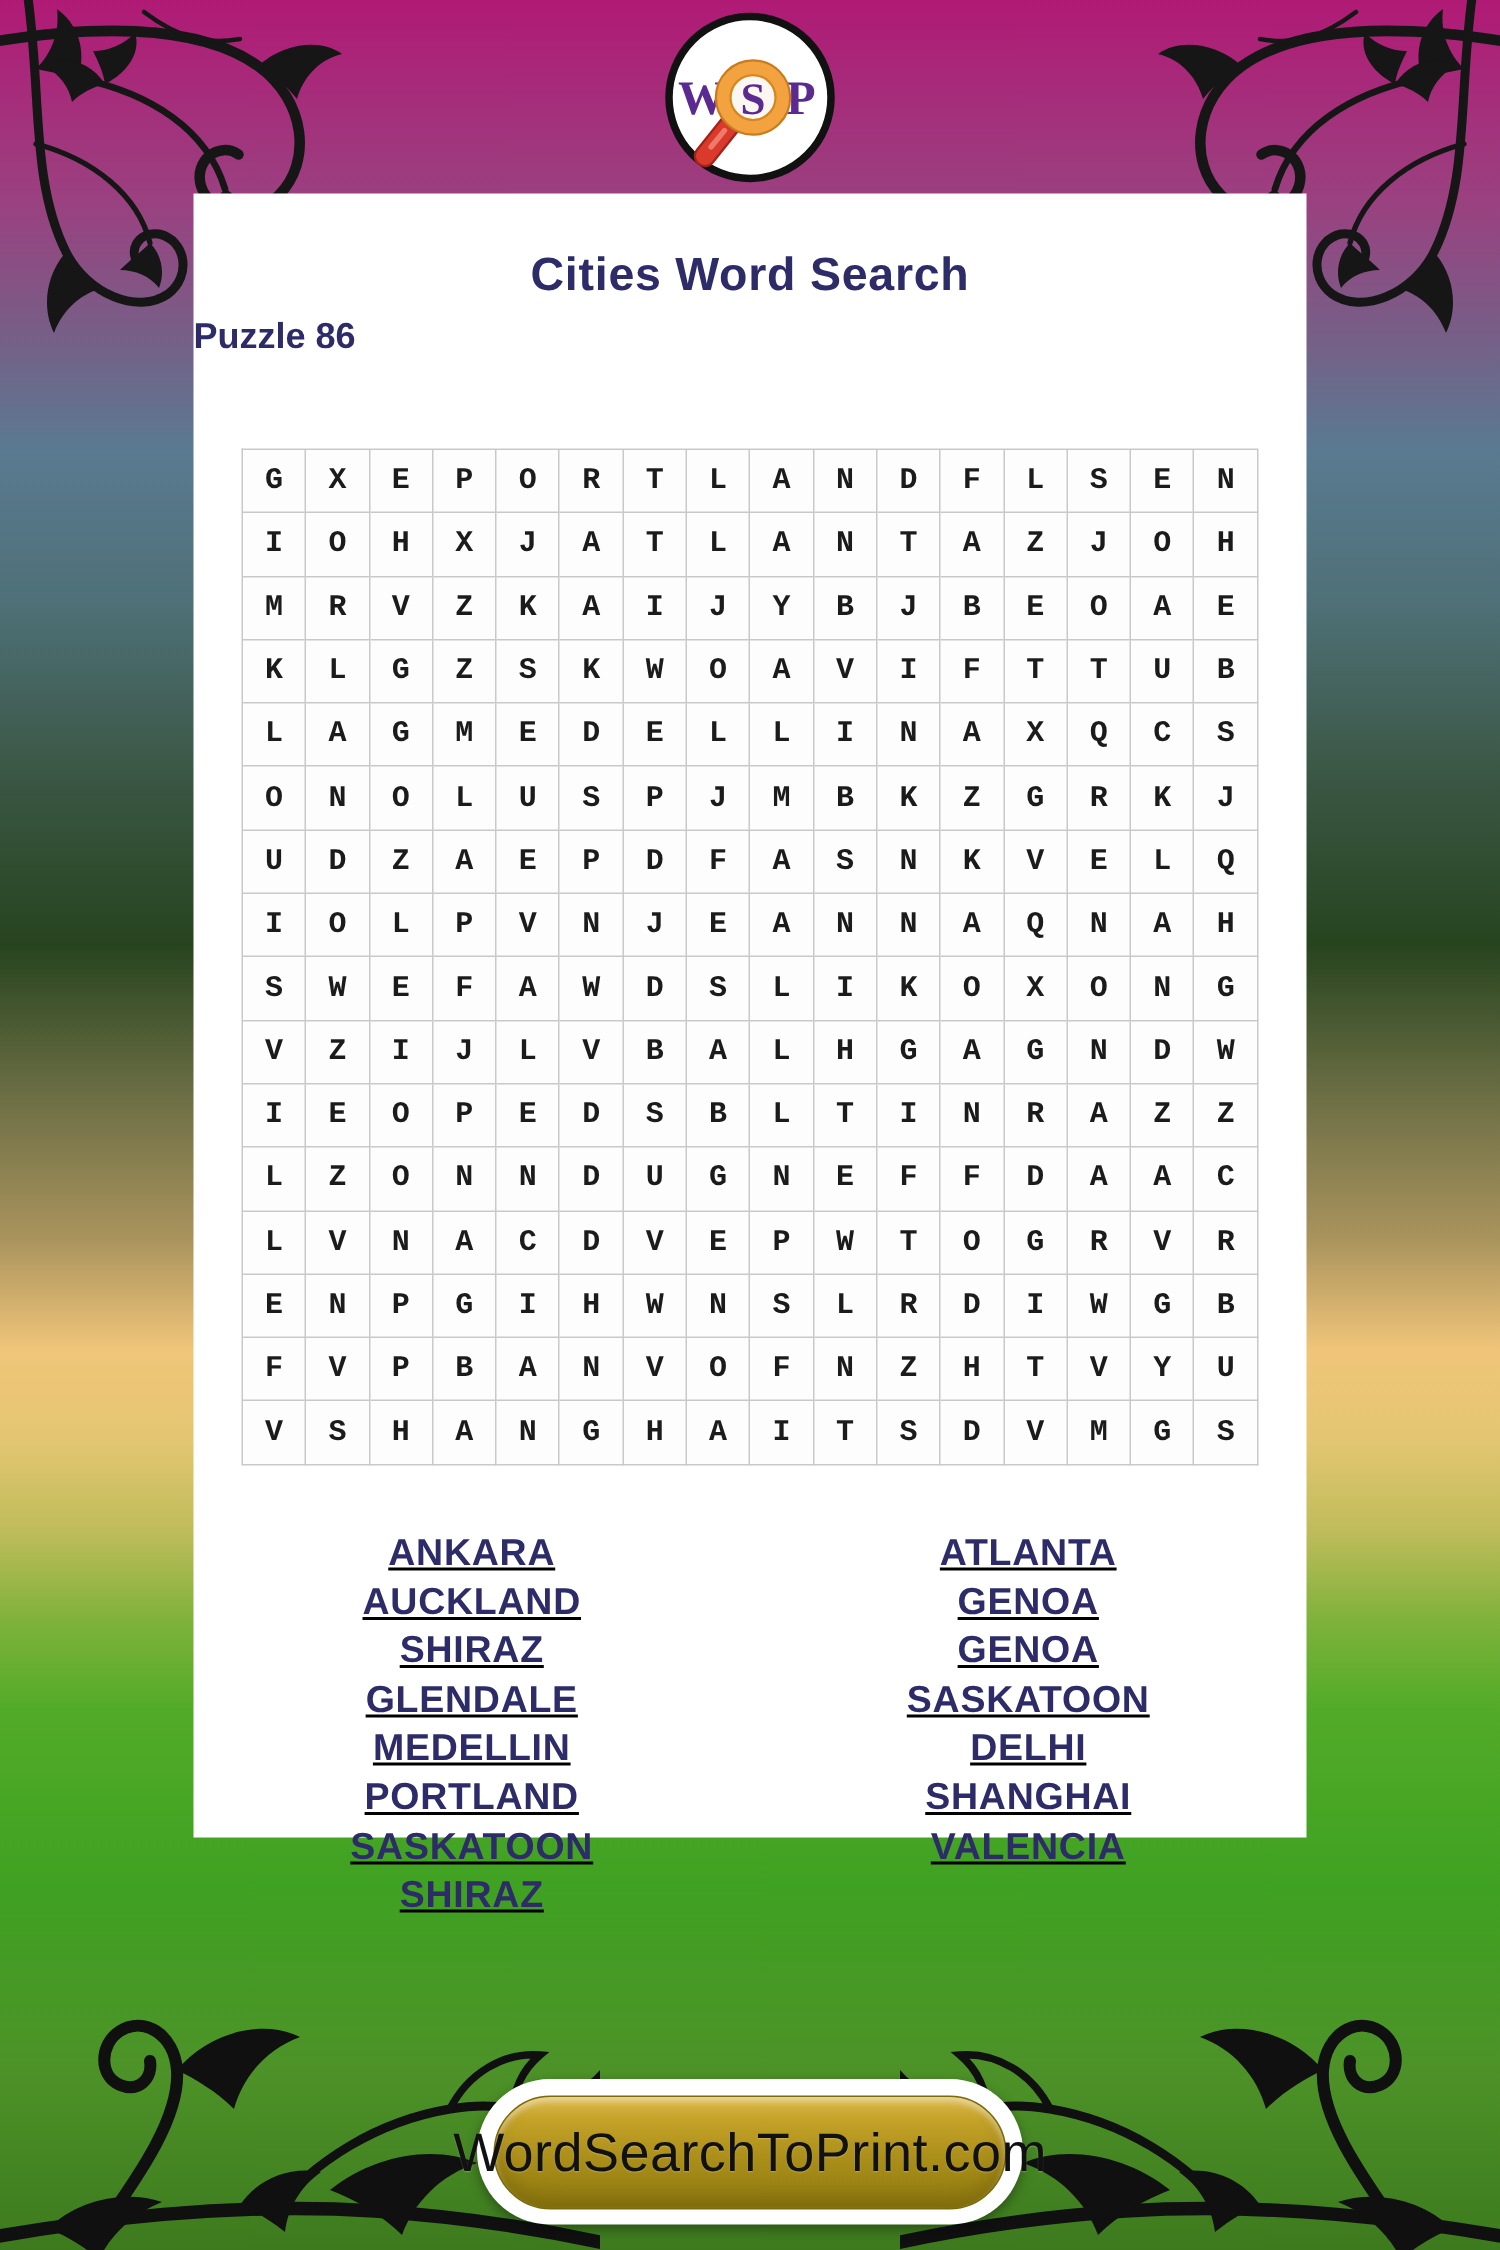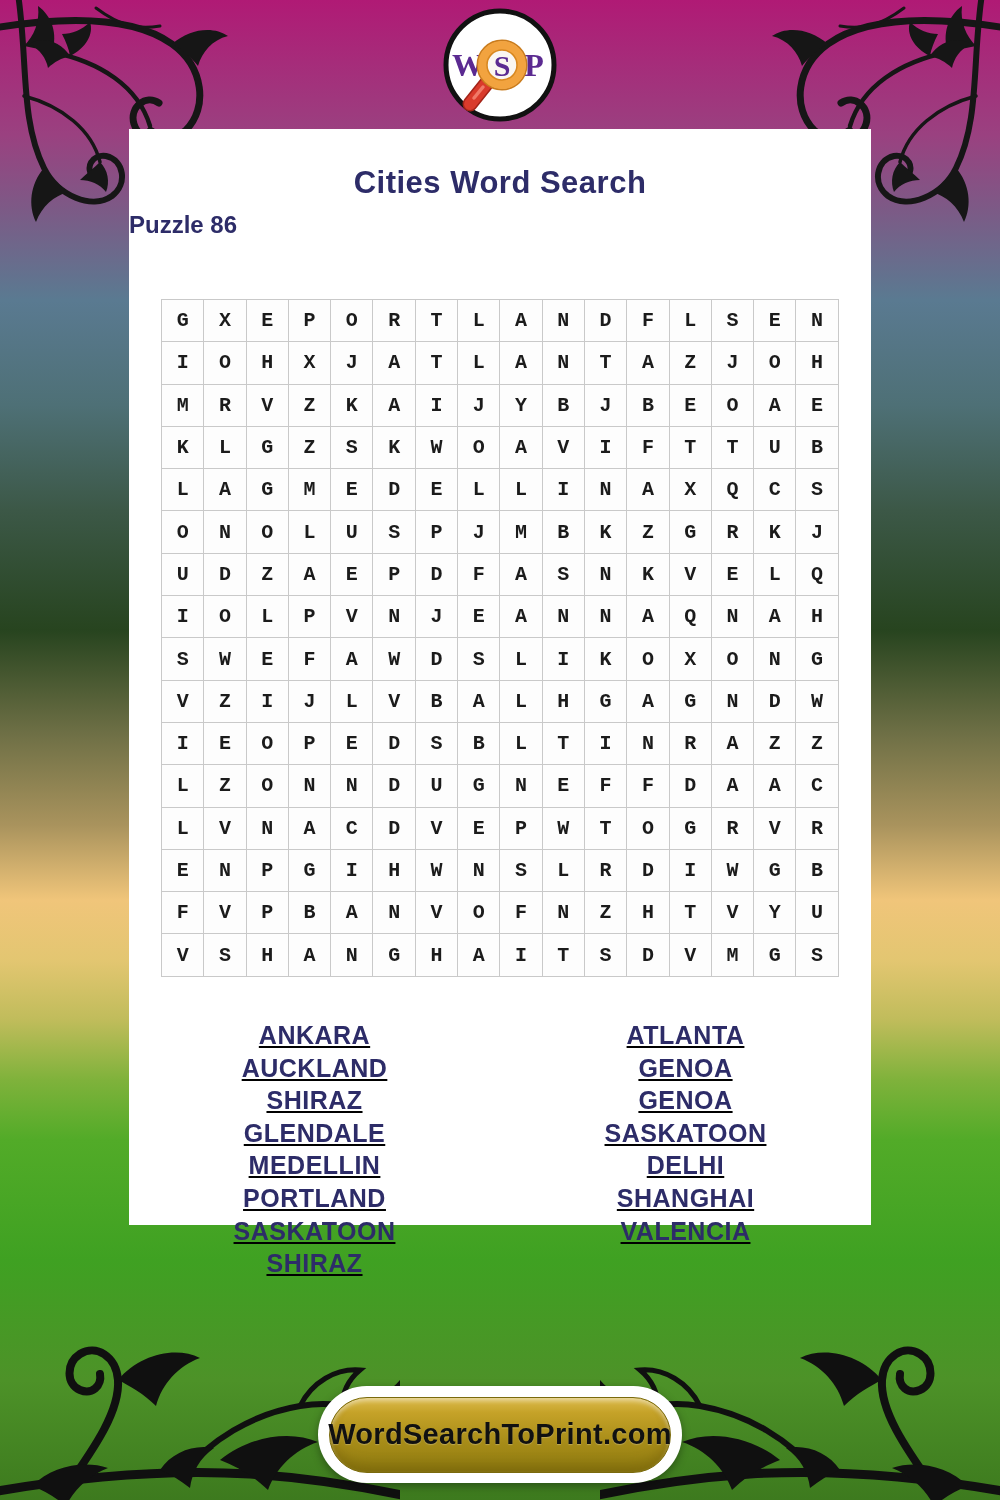--- a/index.html
+++ b/index.html
@@ -84,21 +84,21 @@
     cursor:pointer;
   }
   .footer-btn-inner {
     width:342px; height:76px; border-radius:38px;
     background:linear-gradient(180deg,#dcbb4d 0%, #c5a228 20%, #a78c18 60%, #8f7c10 100%);
     border:1px solid #7a6a0c;
     box-shadow:inset 0 3px 4px rgba(255,255,255,0.45), inset 0 -8px 12px rgba(90,70,0,0.30);
     display:flex; align-items:center; justify-content:center;
   }
   .footer-btn-label {
-    font-size:29px; font-weight:bold; color:#111111;
+    font-size:36px; font-weight:normal; color:#111111;
     text-shadow:0 1px 1px rgba(255,255,255,0.25);
     letter-spacing:0.3px;
   }
 </style>
 </head>
 <body>
 
 <svg class="flourish fl-tl" width="230" height="240" viewBox="0 0 230 240">
   <g stroke="#161616" fill="none" stroke-linecap="round">
     <path stroke-width="7" d="M-6,28 C55,18 130,14 172,44 C204,67 208,108 186,130 C168,147 140,143 134,124 C129,107 146,94 159,103"></path>

